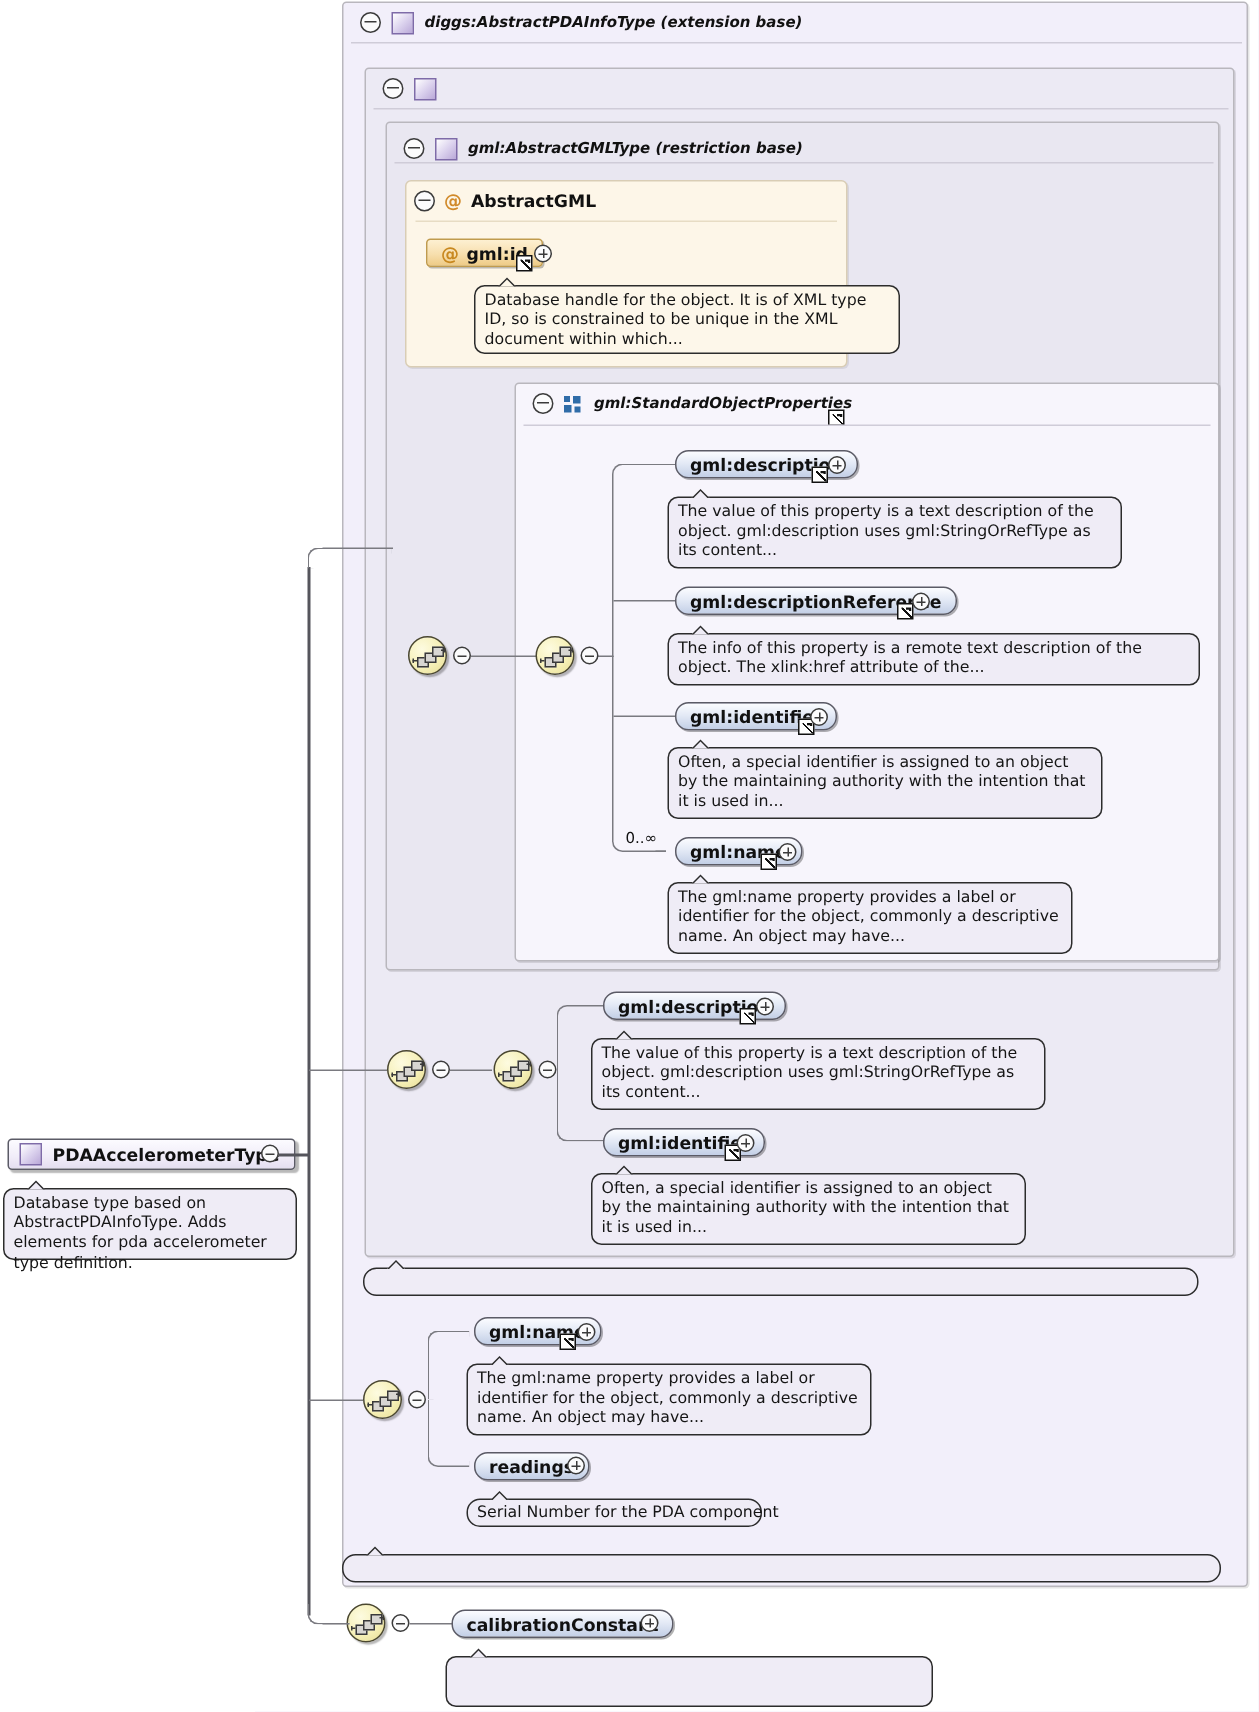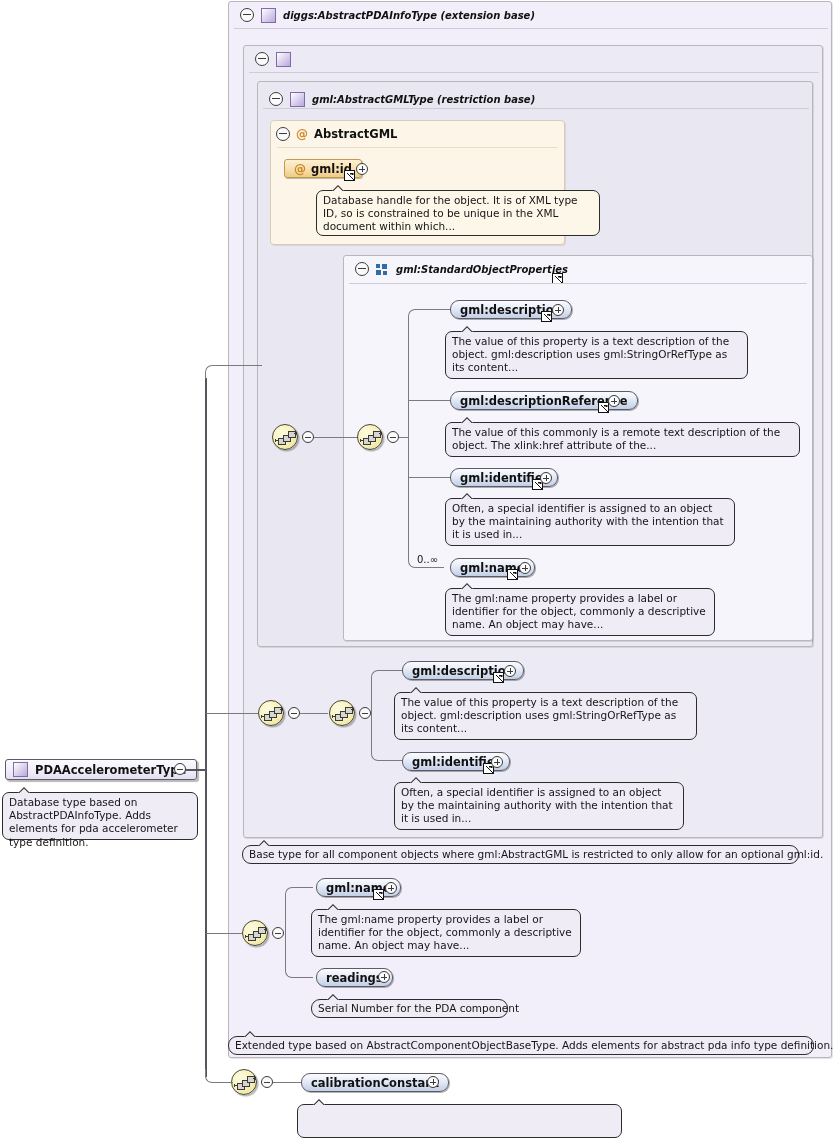--- a/index.html
+++ b/index.html
@@ -261,21 +261,21 @@
   <span>The value of this property is a text description of the object. gml:description uses gml:StringOrRefType as its content...</span>
 </div>
 
 <div class="pill" style="left:450px;top:391px;">
   <span class="lbl">gml:descriptionReference</span>
 </div>
 <div class="lnk" style="left:598px;top:402px;"></div>
 <div class="pcirc plus" style="left:608px;top:395px;"></div>
 <div class="doc" style="left:445px;top:422px;width:355px;height:35px;">
   <span class="tail"></span>
-  <span>The value of this commonly is a remote text description of the object. The xlink:href attribute of the...</span>
+  <span>The info of this property is a remote text description of the object. The xlink:href attribute of the...</span>
 </div>
 
 <div class="pill" style="left:450px;top:468px;">
   <span class="lbl">gml:identifier</span>
 </div>
 <div class="lnk" style="left:532px;top:479px;"></div>
 <div class="pcirc plus" style="left:540px;top:472px;"></div>
 <div class="doc" style="left:445px;top:498px;width:290px;height:48px;">
   <span class="tail"></span>
   <span>Often, a special identifier is assigned to an object by the maintaining authority with the intention that it is used in...</span>
@@ -362,21 +362,20 @@
 </div>
 <div class="lnk" style="left:483px;top:763px;"></div>
 <div class="pcirc plus" style="left:491px;top:756px;"></div>
 <div class="doc" style="left:394px;top:782px;width:290px;height:48px;">
   <span class="tail"></span>
   <span>Often, a special identifier is assigned to an object by the maintaining authority with the intention that it is used in...</span>
 </div>
 
 <div class="doc wide" style="left:242px;top:845px;width:557px;height:19px;padding-top:2px;border-radius:9px;">
   <span class="tail"></span>
-  <span>Base type for all component objects where gml:AbstractGML is restricted to only allow for an optional gml:id.</span>
 </div>
 
 <div class="seq" style="left:242px;top:920px;">
   <span class="g">
       <b></b>
       <b></b>
       <b></b>
       <s></s>
       <s></s>
       <s></s>
@@ -401,21 +400,20 @@
   <span class="lbl">readings</span>
 </div>
 <div class="pcirc plus" style="left:378px;top:971px;"></div>
 <div class="doc wide" style="left:311px;top:999px;width:197px;height:19px;padding-top:2px;border-radius:9px;">
   <span class="tail"></span>
   <span>Serial Number for the PDA component</span>
 </div>
 
 <div class="doc wide" style="left:228px;top:1036px;width:586px;height:19px;padding-top:2px;border-radius:9px;">
   <span class="tail"></span>
-  <span>Extended type based on AbstractComponentObjectBaseType. Adds elements for abstract pda info type definition.</span>
 </div>
 
 <div class="seq" style="left:231px;top:1069px;">
   <span class="g">
       <b></b>
       <b></b>
       <b></b>
       <s></s>
       <s></s>
       <s></s>

